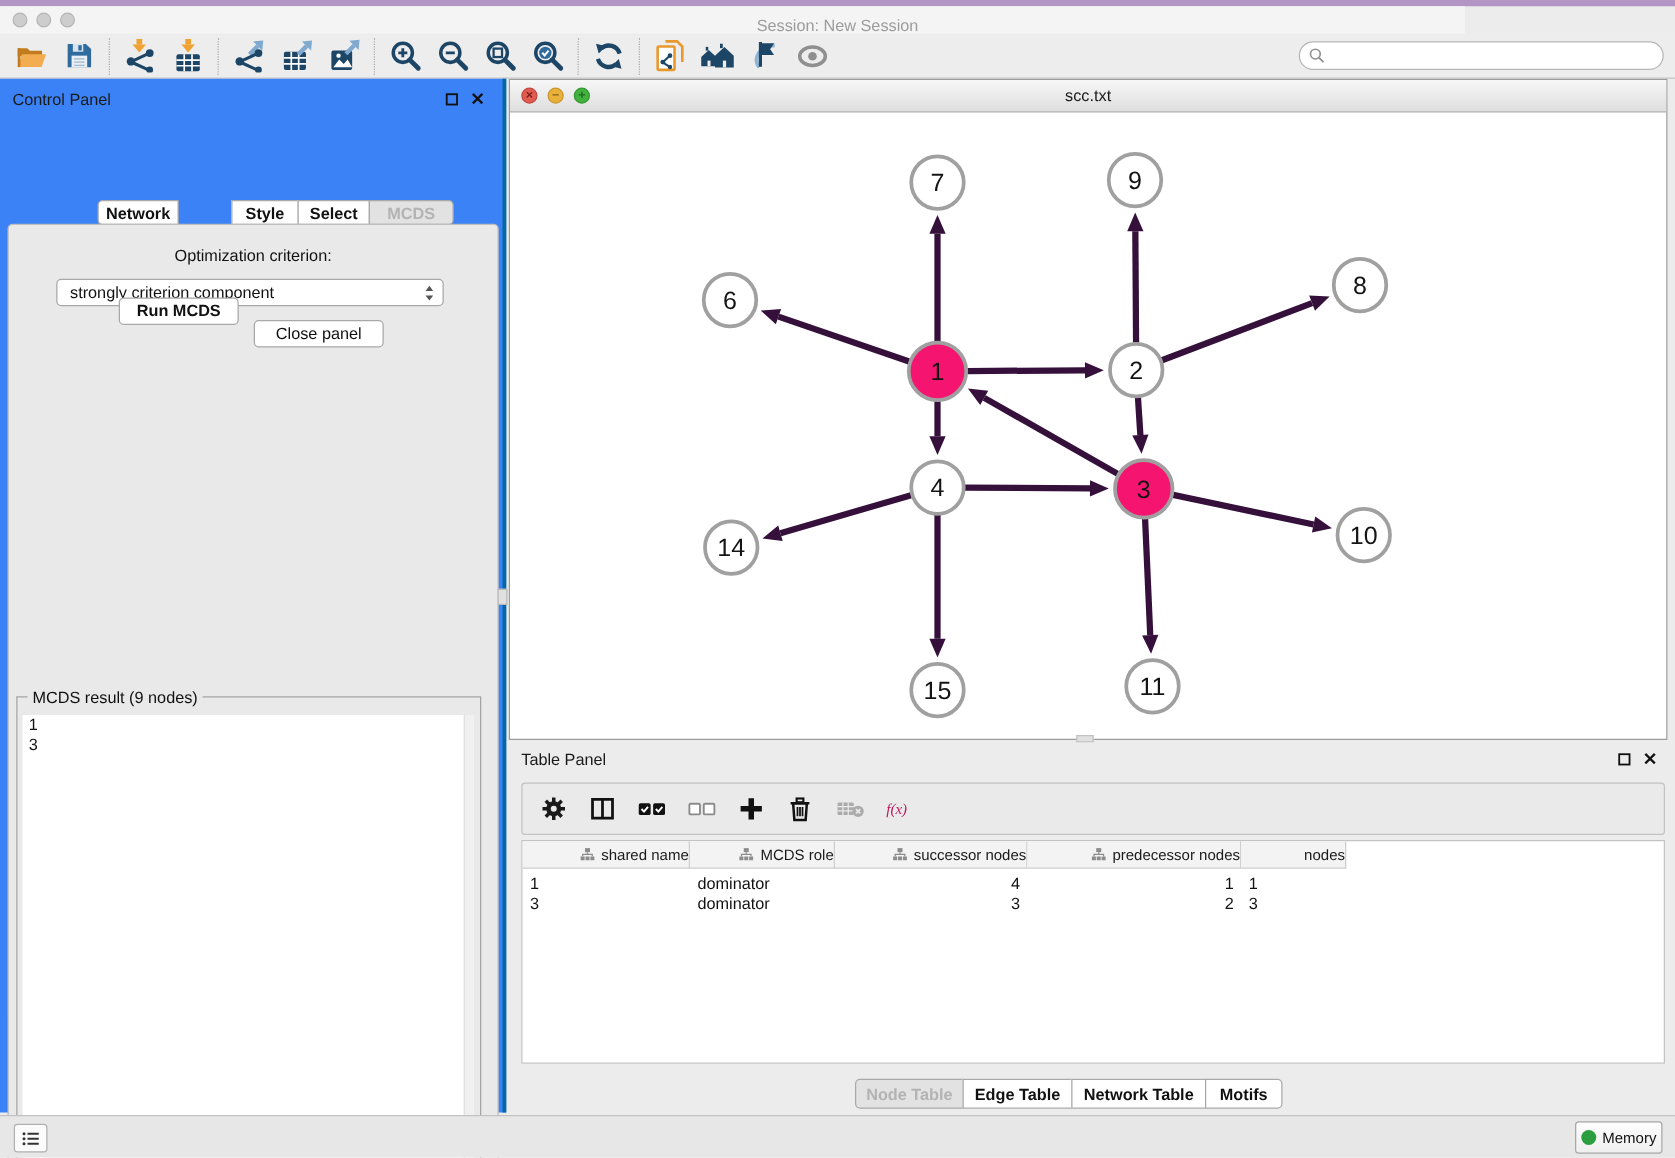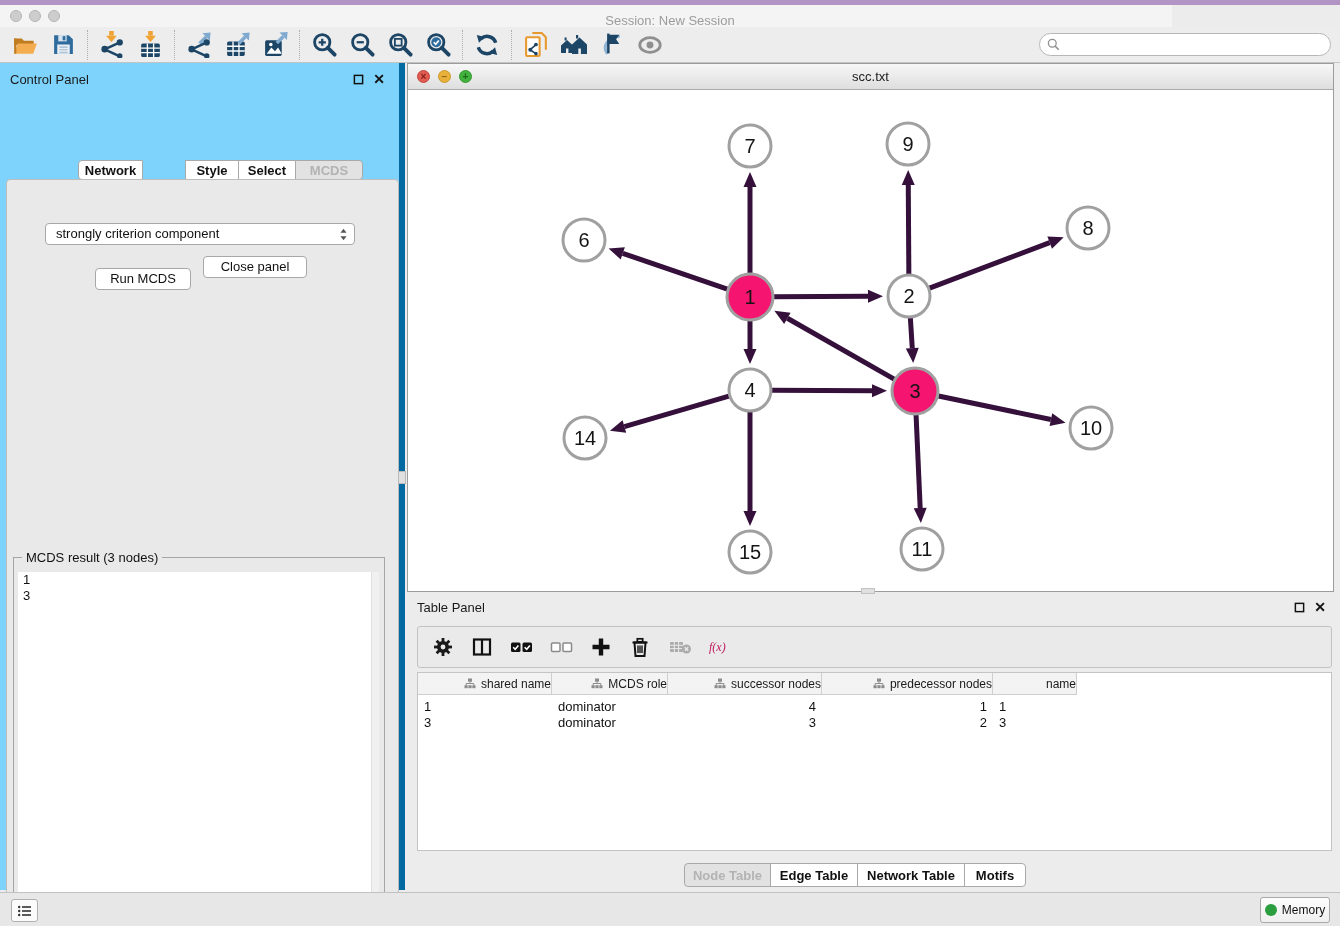--- a/index.html
+++ b/index.html
@@ -16,21 +16,21 @@
   .wintitle{left:0;top:5px;width:1340px;text-align:center;font-size:13px;color:#9C9C9C;line-height:22px;}
 
   .toolbar{left:0;top:27px;width:1340px;height:36px;background:#EDEDED;border-bottom:1px solid #C3C3C3;
            display:flex;align-items:center;padding-left:6px;box-sizing:border-box;}
   .tbtn{width:38px;height:32px;display:flex;align-items:center;justify-content:center;flex:0 0 auto;}
   .tsep{height:30px;border-left:1px dotted #ADADAD;margin:0 5px;flex:0 0 auto;}
   .searchbox{right:9px;top:33px;width:292px;height:23px;background:#fff;border:1px solid #B7B7B7;border-radius:12px;display:flex;align-items:center;padding-left:7px;box-sizing:border-box;}
   .searchbox input{border:none;outline:none;flex:1;height:17px;font-size:12px;background:transparent;margin-left:4px;font-family:"Liberation Sans",sans-serif;}
 
   
-  .cpanel{left:0;top:63px;width:405px;height:827px;background:#7dd3fc;border-right:6px solid #0369a1;box-sizing:border-box;}
+  .cpanel{left:0;top:63px;width:405px;height:827px;background:#3b82f6;border-right:3px solid #0369a1;box-sizing:border-box;}
   .panel-title{font-size:13px;color:#1a1a1a;}
   .winbtns{display:flex;gap:9px;align-items:center;}
   .closex{font-size:14px;font-weight:bold;color:#111;line-height:12px;}
   .tabs{display:flex;}
   .tab{background:#fff;border:1px solid #A9A9A9;margin-left:-1px;font-size:13px;font-weight:bold;
        display:flex;align-items:center;justify-content:center;height:20px;box-sizing:border-box;color:#111;text-align:center;}
   .tab:first-child{border-radius:4px 0 0 4px;margin-left:0;}
   .tab:last-child{border-radius:0 4px 4px 0;}
   .tab.active{background:#E2E2E2;color:#B3B3B3;}
   .cp-body{left:6px;top:116px;width:393px;height:766px;background:#E9E9E9;border:1px solid #BDBDBD;border-radius:4px;box-sizing:border-box;}
@@ -268,33 +268,34 @@
       </svg>
     <span class="closex">✕</span>
   </div>
   <div class="abs tabs" style="left:78px;top:97px;">
     <div class="tab" style="width:65px;">Network</div>
     <div class="tab" style="width:54px;margin-left:42px;">Style</div>
     <div class="tab" style="width:58px;">Select</div>
     <div class="tab active" style="width:68px;">MCDS</div>
   </div>
   <div class="abs cp-body">
+    <div class="abs optlabel">Optimization criterion:</div>
     <div class="abs select">
       <span>strongly criterion component</span>
       <span class="chev">
         <svg width="9" height="15" viewBox="0 0 10 16">
             <path d="M5 1.5l3.4 4.5H1.6z" fill="#555"></path>
             <path d="M5 14.5L1.6 10h6.8z" fill="#555"></path>
           </svg>
       </span>
     </div>
-    <div class="abs btn" style="left:88px;top:88px;width:96px;">Run MCDS</div>
+    <div class="abs btn" style="left:88px;top:58px;width:96px;font-weight:bold;">Run MCDS</div>
     <div class="abs btn" style="left:196px;top:76px;width:104px;">Close panel</div>
     <div class="abs groupbox">
-      <div class="legend">MCDS result (3 nodes)</div>
+      <div class="legend">MCDS result (9 nodes)</div>
       <div class="resultarea">
         <div class="line">1</div>
         <div class="line">3</div>
         <div class="vscroll"></div>
       </div>
     </div>
   </div>
 </div>
 
 <div class="abs netwin">
@@ -470,21 +471,21 @@
         <svg width="12" height="12" viewBox="0 0 12 12">
             <rect x="4" y="0.5" width="4" height="3.2" fill="#8C8C8C"></rect>
             <path d="M6 3.7v1.8M2.2 7V5.5h7.6V7" stroke="#8C8C8C" stroke-width="1" fill="none"></path>
             <rect x="0.5" y="7.2" width="3.2" height="3" fill="#8C8C8C"></rect>
             <rect x="4.4" y="7.2" width="3.2" height="3" fill="#8C8C8C"></rect>
             <rect x="8.3" y="7.2" width="3.2" height="3" fill="#8C8C8C"></rect>
           </svg>
         <span>predecessor nodes</span>
       </div>
       <div class="th" style="width:84px;">
-        <span>name</span>
+        <span>nodes</span>
       </div>
     </div>
     <div class="trow" style="margin-top:3px;">
       <div class="td" style="width:134px;">1</div>
       <div class="td" style="width:116px;">dominator</div>
       <div class="td num" style="width:154px;">4</div>
       <div class="td num" style="width:171px;">1</div>
       <div class="td" style="width:84px;">1</div>
     </div>
     <div class="trow">

